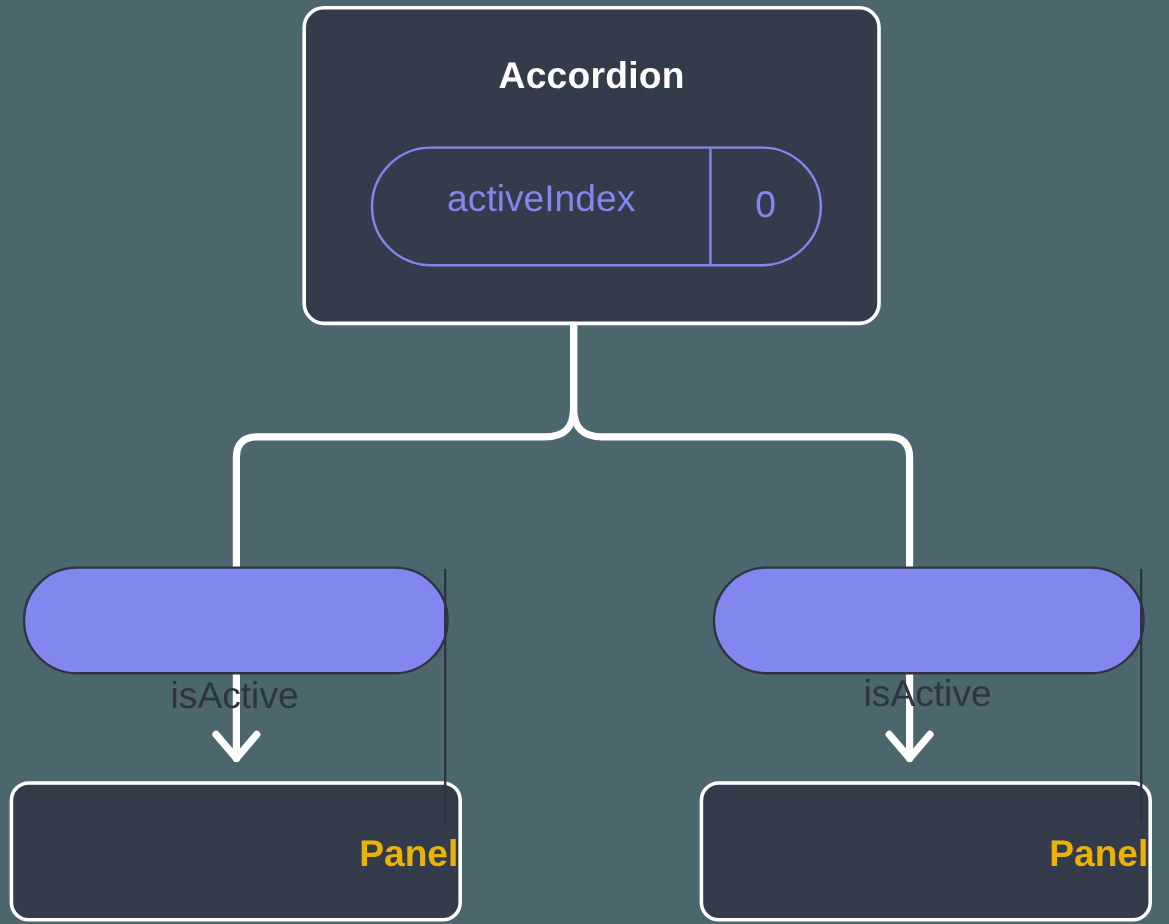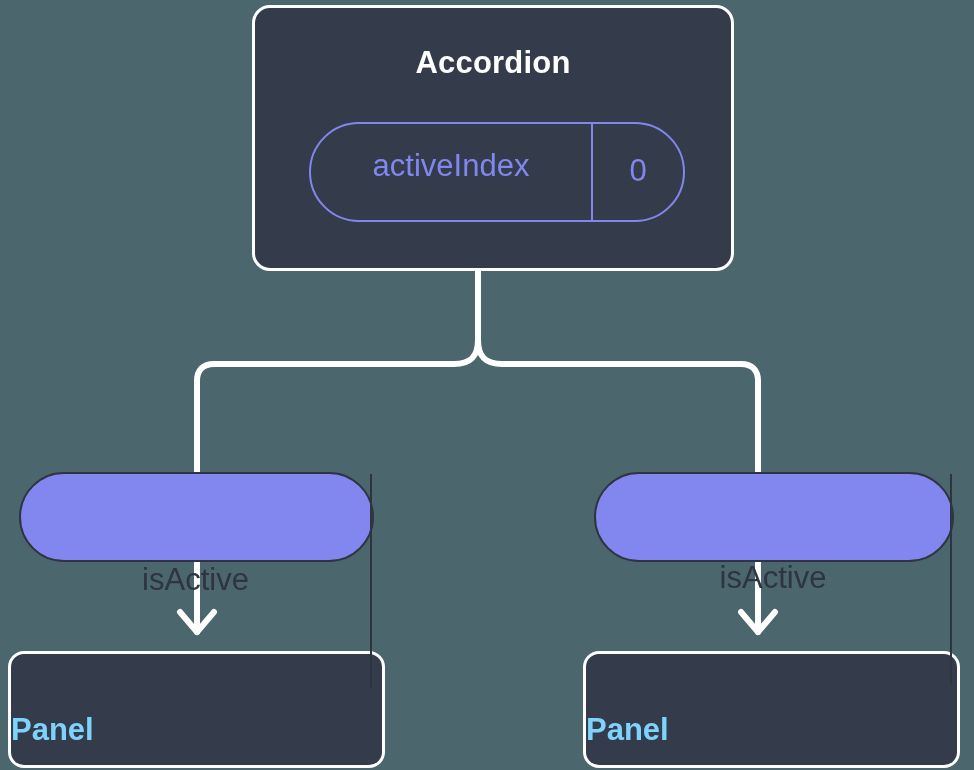--- a/index.html
+++ b/index.html
@@ -173,23 +173,23 @@
     left: 583px;
     top: 651px;
     width: 377px;
     height: 117px;
   }
 
   .panel-label {
     position: absolute;
     left: 0;
     right: 0;
-    top: 57px;
-    text-align: left;
-    color: #7dd3fc;
+    top: 39px;
+    text-align: right;
+    color: #eab308;
     font-size: 31px;
     font-weight: 700;
     line-height: 38px;
   }
 </style>
 </head>
 <body>
 
 <div id="diagram-root">
 

